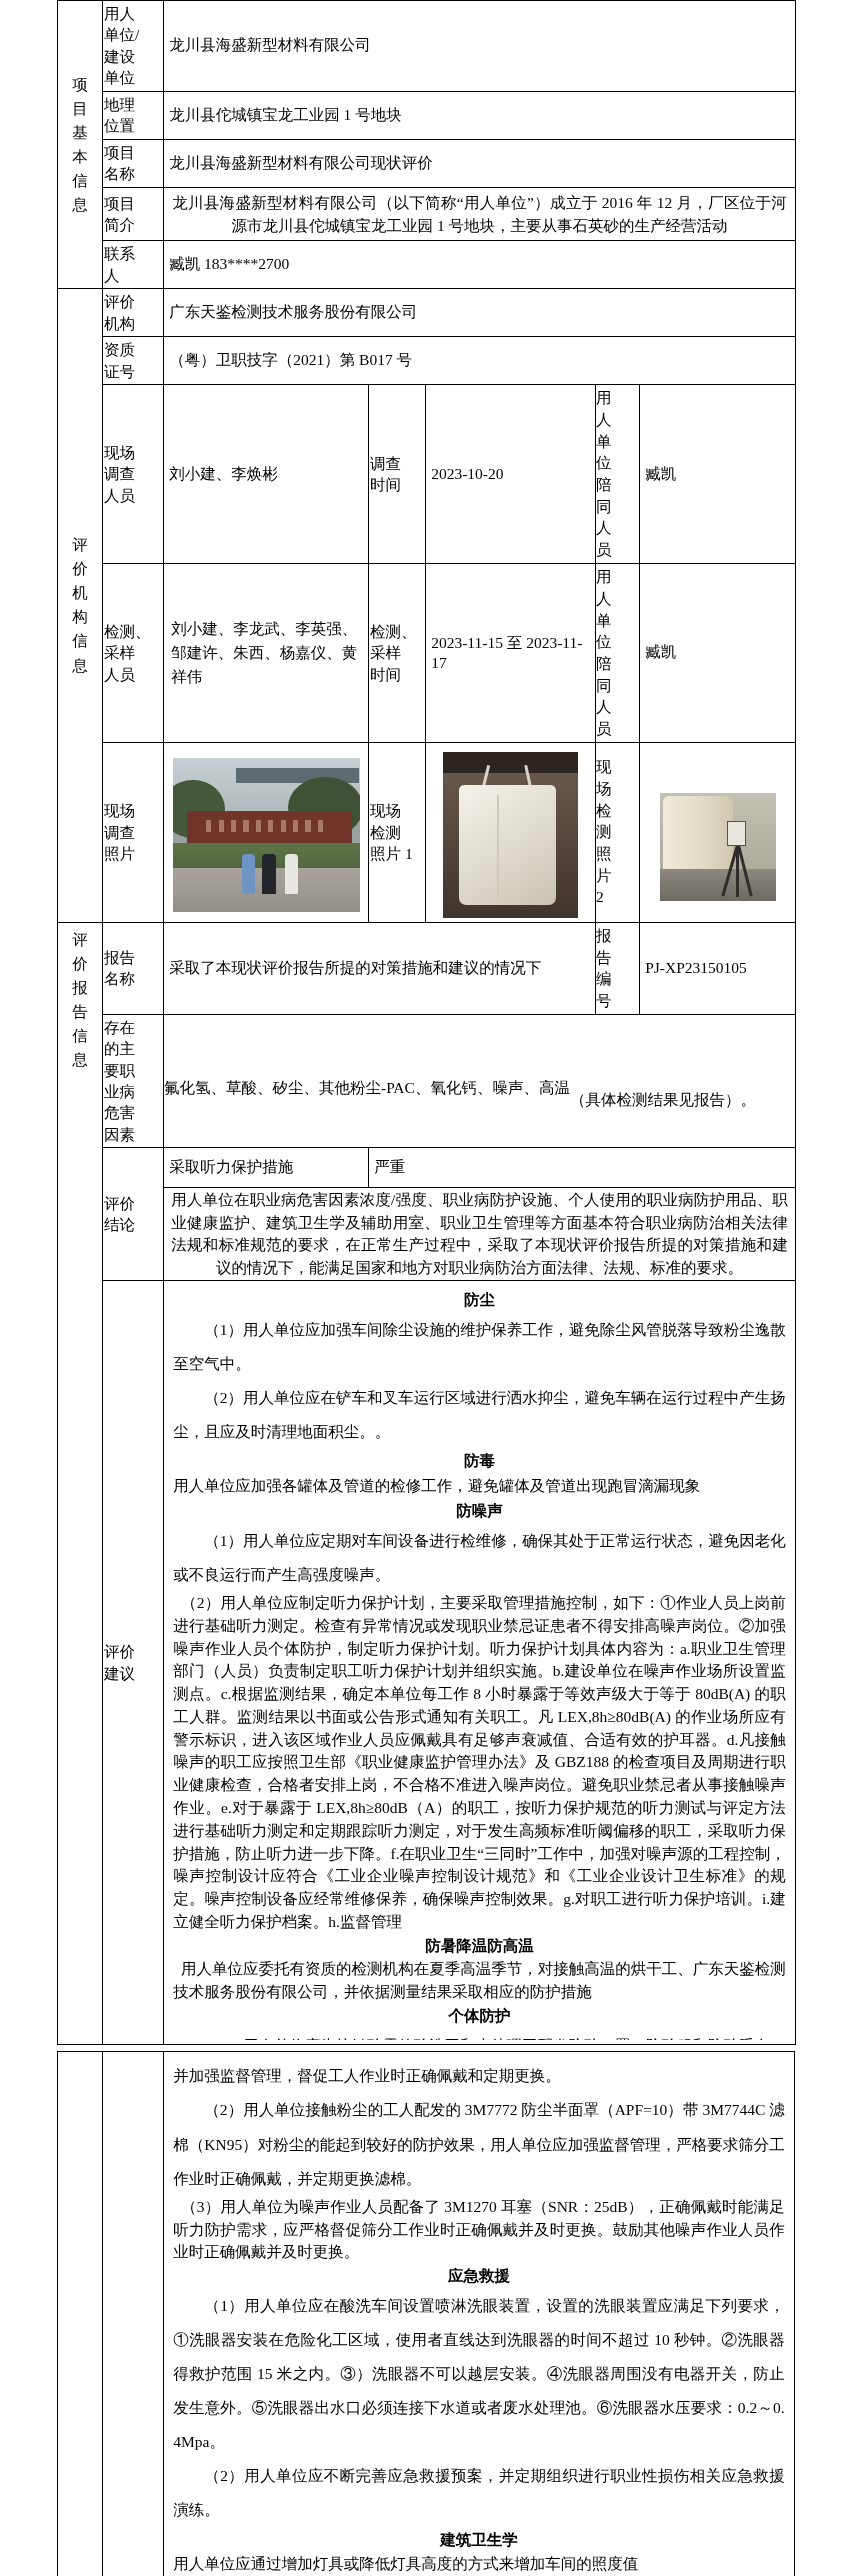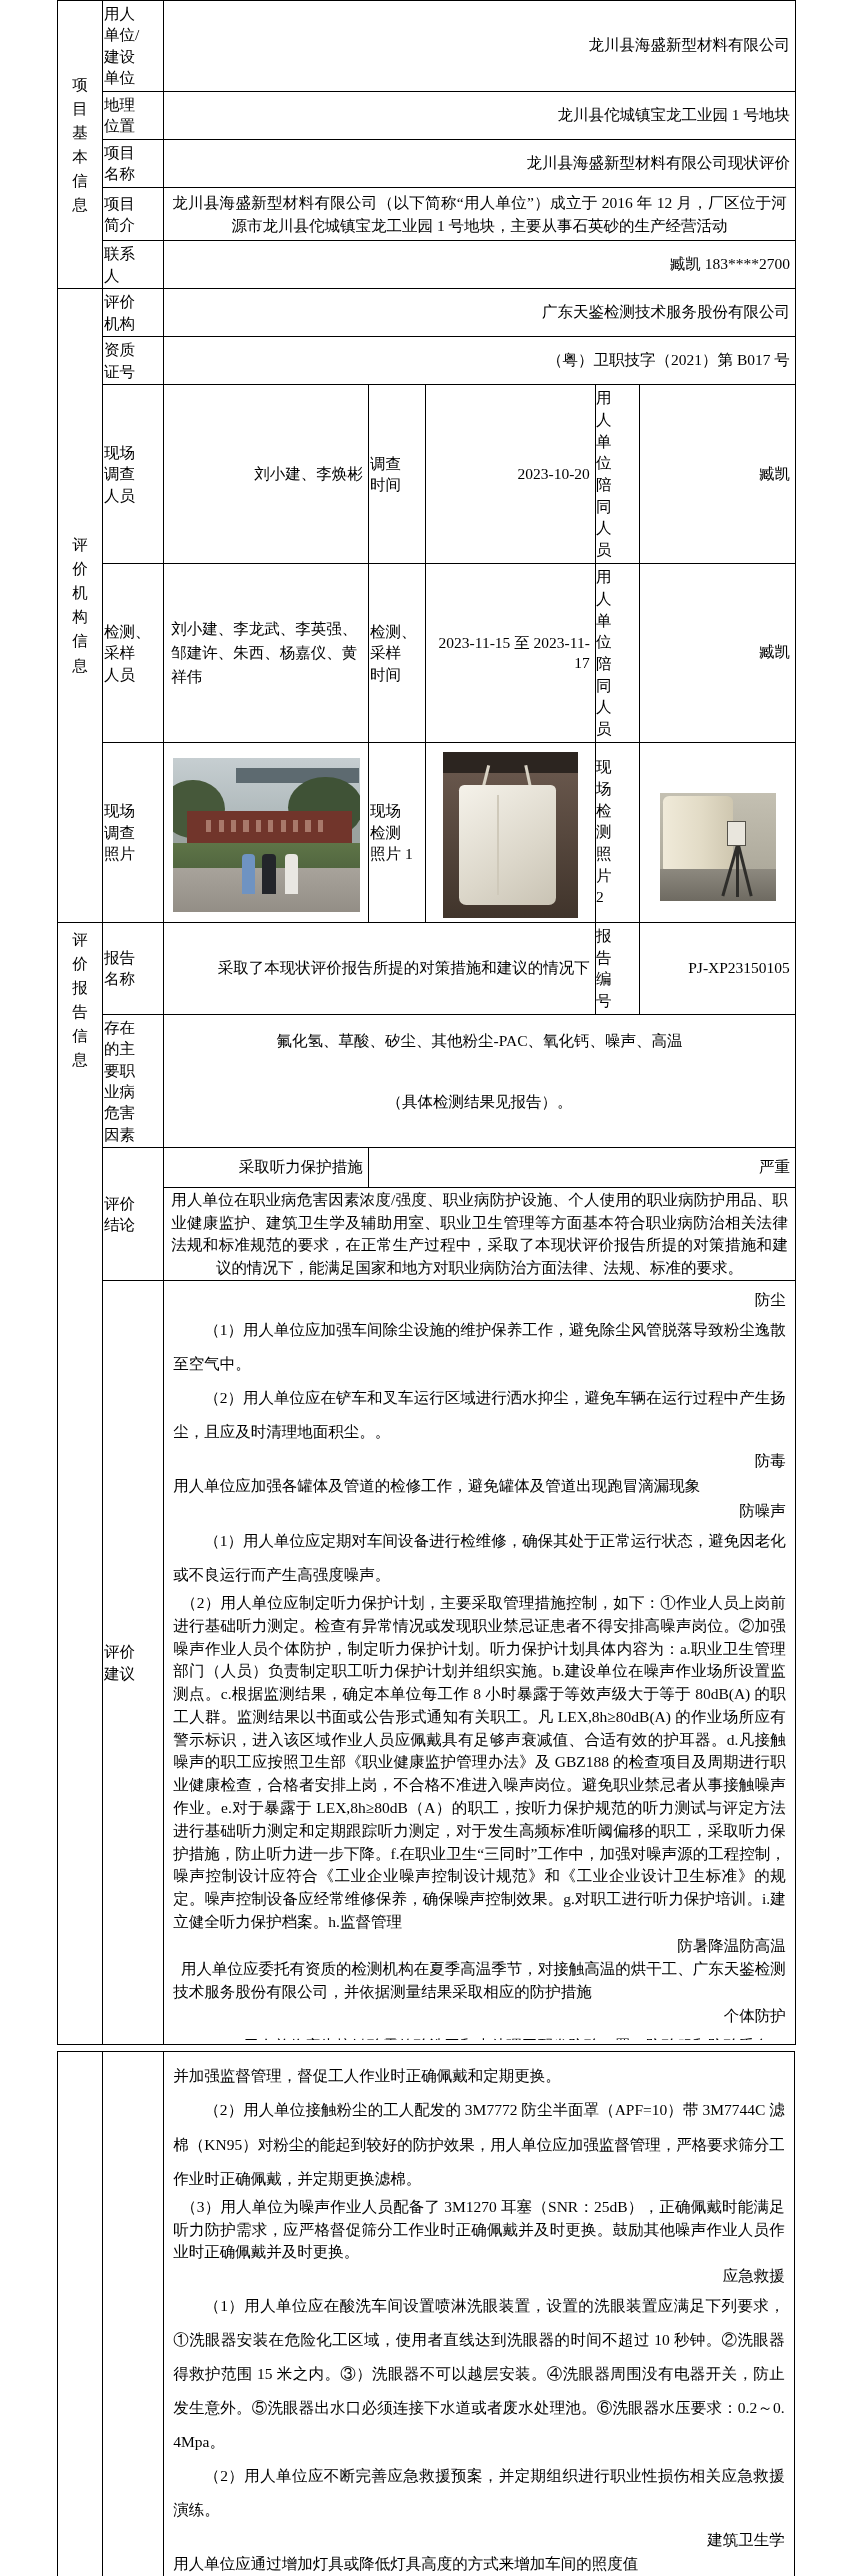--- a/index.html
+++ b/index.html
@@ -43,46 +43,46 @@
     padding:0;
   }
   .grp-top{vertical-align:top;padding-top:5.2px;}
   .lbl{
     text-align:left;
     white-space:pre-line;
     line-height:1.38;
     padding:2.1px 1px;
   }
   .lbl-tall{line-height:1.40;padding:2.1px 0;}
-  .val{text-align:right;}
+  .val{text-align:left;}
   .val-left{text-align:left;padding:4.1px 7.2px;line-height:1.55;}
   .val-just{
     text-align:justify;
     text-align-last:center;
     padding:3.1px 8.2px;
     line-height:1.5;
   }
   .concl{
     text-align:justify;
     text-align-last:center;
     padding:1px 7.2px;
     line-height:1.45;
     vertical-align:middle;
   }
   .hazards-cell{padding:0;}
   .hazards-box{
-    height:129px;display:flex;flex-direction:column;
+    height:129px;display:flex;
     justify-content:flex-start;align-items:center;
   }
   .hazards-main{margin-top:14.4px;}
   .hazards-note{margin-top:40px;}
   .sug{vertical-align:top;padding:0;}
   .clip-inner{overflow:hidden;padding:7.2px 9.3px 0 9.3px;}
   .sg{margin:0;}
-  .sg-h{line-height:1.6;text-align:right;}
+  .sg-h{line-height:1.6;text-align:center;font-weight:bold;}
   .sg-t{line-height:1.6;text-align:justify;}
   .sg-p{line-height:2.2;text-indent:2em;text-align:justify;}
   .sg-c{line-height:2.2;text-align:justify;}
   .sg-d{line-height:1.47;text-indent:0.5em;text-align:justify;}
   .photo-cell{padding:0;vertical-align:middle;}
   .photo{position:relative;overflow:hidden;}
   .ph{position:absolute;}
   
   #photo1{width:187px;height:154px;margin:6.2px auto 0;background:#9aa39f;}
   .p1-sky{top:0;left:0;width:100%;height:36%;background:linear-gradient(#c6ced1,#b0babc);}

